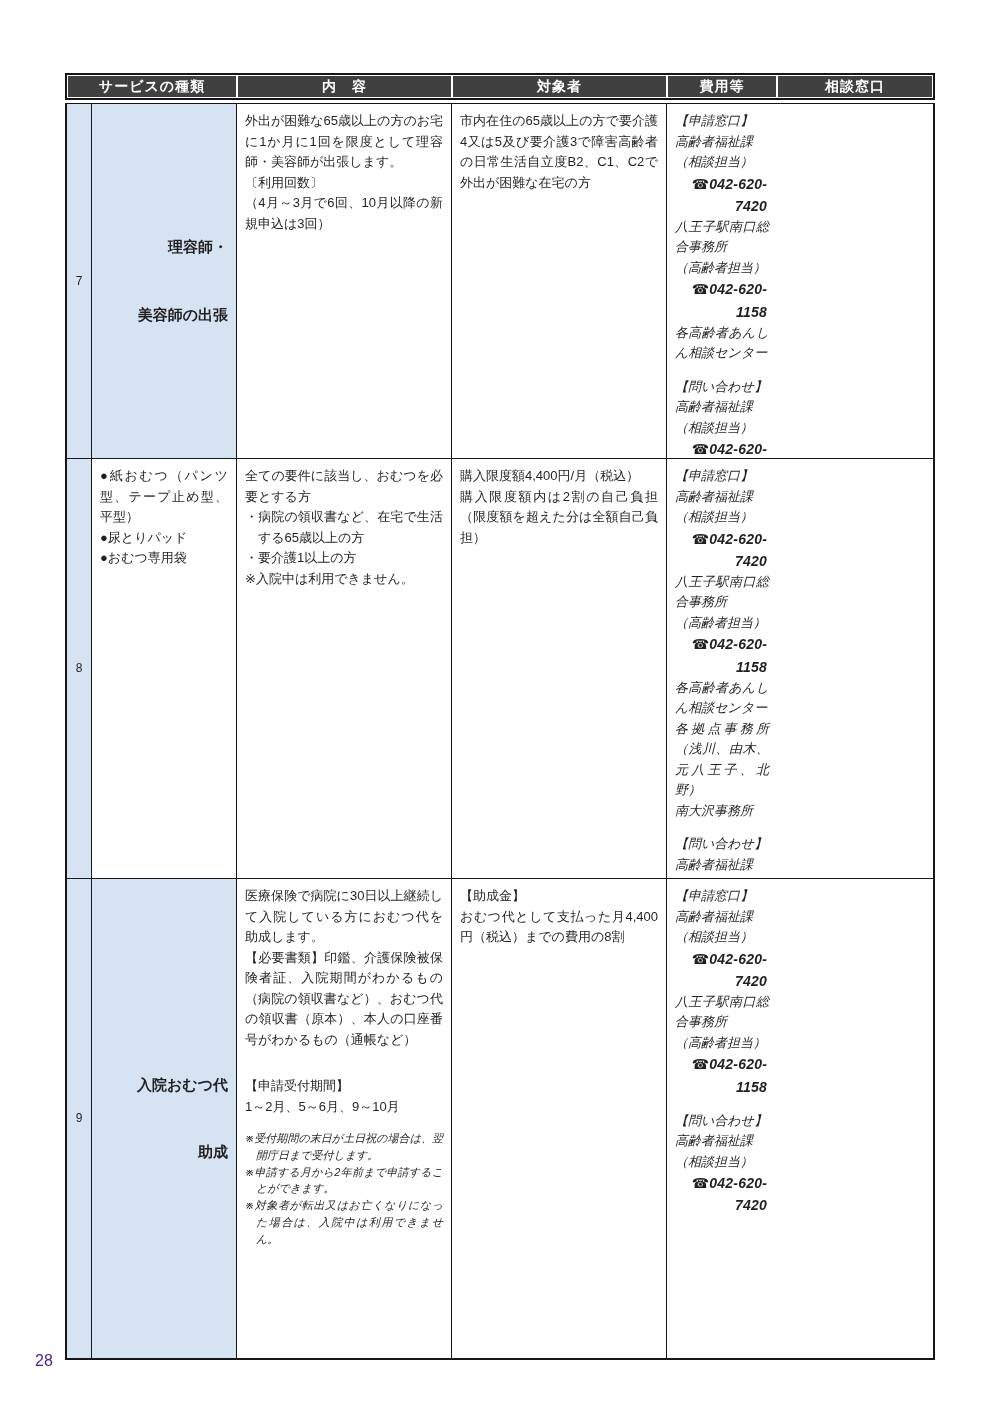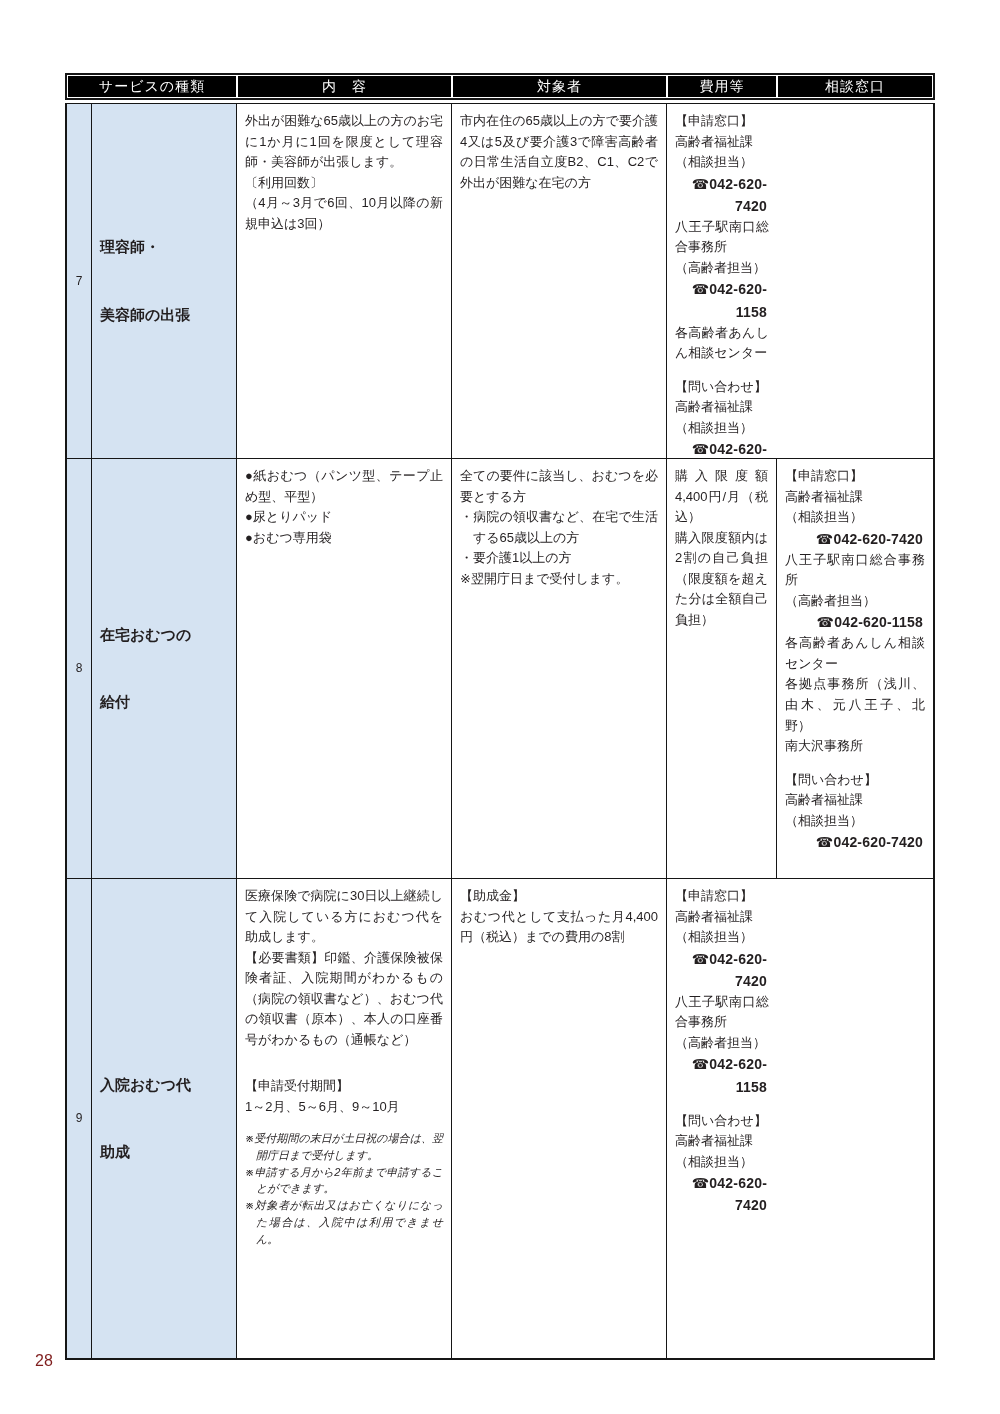--- a/index.html
+++ b/index.html
@@ -17,63 +17,63 @@
   .thead {
     display:grid;
     grid-template-columns:168px 213px 213px 108px auto;
     column-gap:2px;
     border:2px solid #161616;
     background:#ffffff;
     padding:1px;
     height:27px;
   }
   .hcell {
-    background:#000000; color:#ffffff;
+    background:#404040; color:#ffffff;
     display:flex; align-items:center; justify-content:center;
-    font-size:14px; font-weight:normal; letter-spacing:1px;
+    font-size:14px; font-weight:bold; letter-spacing:1px;
   }
 
   
   .tbody { border:2px solid #161616; border-top:1.5px solid #161616; margin-top:3px; }
   .trow {
     display:grid;
     grid-template-columns:25px 145px 215px 215px 110px auto;
     border-bottom:1.5px solid #161616;
   }
   .trow:last-child { border-bottom:none; }
   .cell {
     border-right:1.5px solid #161616;
     overflow:hidden;
     padding:7px 8px;
     font-size:13px; line-height:1.58;
   }
-  .cell:last-child { border-right:none; }
+  .cell:last-child { border-right:none;font-style:italic; }
   .num-cell {
     background:#d5e3f2;
     display:flex; align-items:center; justify-content:center;
     font-size:12px; padding:2px;
   }
   .service-cell {
     background:#d5e3f2;
-    display:flex; flex-direction:column; align-items:flex-start; justify-content:center;
+    display:flex; flex-direction:column; align-items:flex-end; justify-content:center;
     font-size:15px; font-weight:bold; text-align:center; line-height:1.5;gap:45px;
   }
   .row7 { height:355px; }
   .row8 { height:420px; }
   .row9 { height:479px; }
 
   
   .ln { text-align:justify; }
   .ln.gap { height:13px; }
   .ln.b { font-weight:bold; font-size:14px; letter-spacing:.2px; }
   .ln.r { text-align:right; padding-right:2px; }
   .ln.h { padding-left:1em; text-indent:-1em; }
   .ln.s { font-size:11px; line-height:1.52;font-style:italic; }
 
-  .page-number { position:absolute; left:35px; top:1352px; font-size:16px; color:#7f1d1d; }
+  .page-number { position:absolute; left:35px; top:1352px; font-size:16px; color:#4c1d95; }
 </style>
 </head>
 <body>
 
 <div class="page">
 
   <div class="svc-table">
 
     <div class="thead">
       <div class="hcell">サービスの種類</div>
@@ -112,34 +112,30 @@
             <div class="ln">【問い合わせ】</div>
             <div class="ln">高齢者福祉課</div>
             <div class="ln">（相談担当）</div>
             <div class="ln b r">☎042-620-7420</div>
             <div class="ln">各高齢者あんしん相談センター</div>
           </div>
       </div>
 
       <div class="trow row8">
         <div class="cell num-cell">8</div>
-        <div class="cell service-cell">
-            <div class="ln">在宅おむつの</div>
-            <div class="ln">給付</div>
-          </div>
         <div class="cell">
             <div class="ln">●紙おむつ（パンツ型、テープ止め型、平型）</div>
             <div class="ln">●尿とりパッド</div>
             <div class="ln">●おむつ専用袋</div>
           </div>
         <div class="cell">
             <div class="ln">全ての要件に該当し、おむつを必要とする方</div>
             <div class="ln h">・病院の領収書など、在宅で生活する65歳以上の方</div>
             <div class="ln h">・要介護1以上の方</div>
-            <div class="ln h">※翌開庁日まで受付します。</div>
+            <div class="ln h">※入院中は利用できません。</div>
           </div>
         <div class="cell">
             <div class="ln">購入限度額4,400円/月（税込）</div>
             <div class="ln">購入限度額内は2割の自己負担（限度額を超えた分は全額自己負担）</div>
           </div>
         <div class="cell">
             <div class="ln">【申請窓口】</div>
             <div class="ln">高齢者福祉課</div>
             <div class="ln">（相談担当）</div>
             <div class="ln b r">☎042-620-7420</div>

